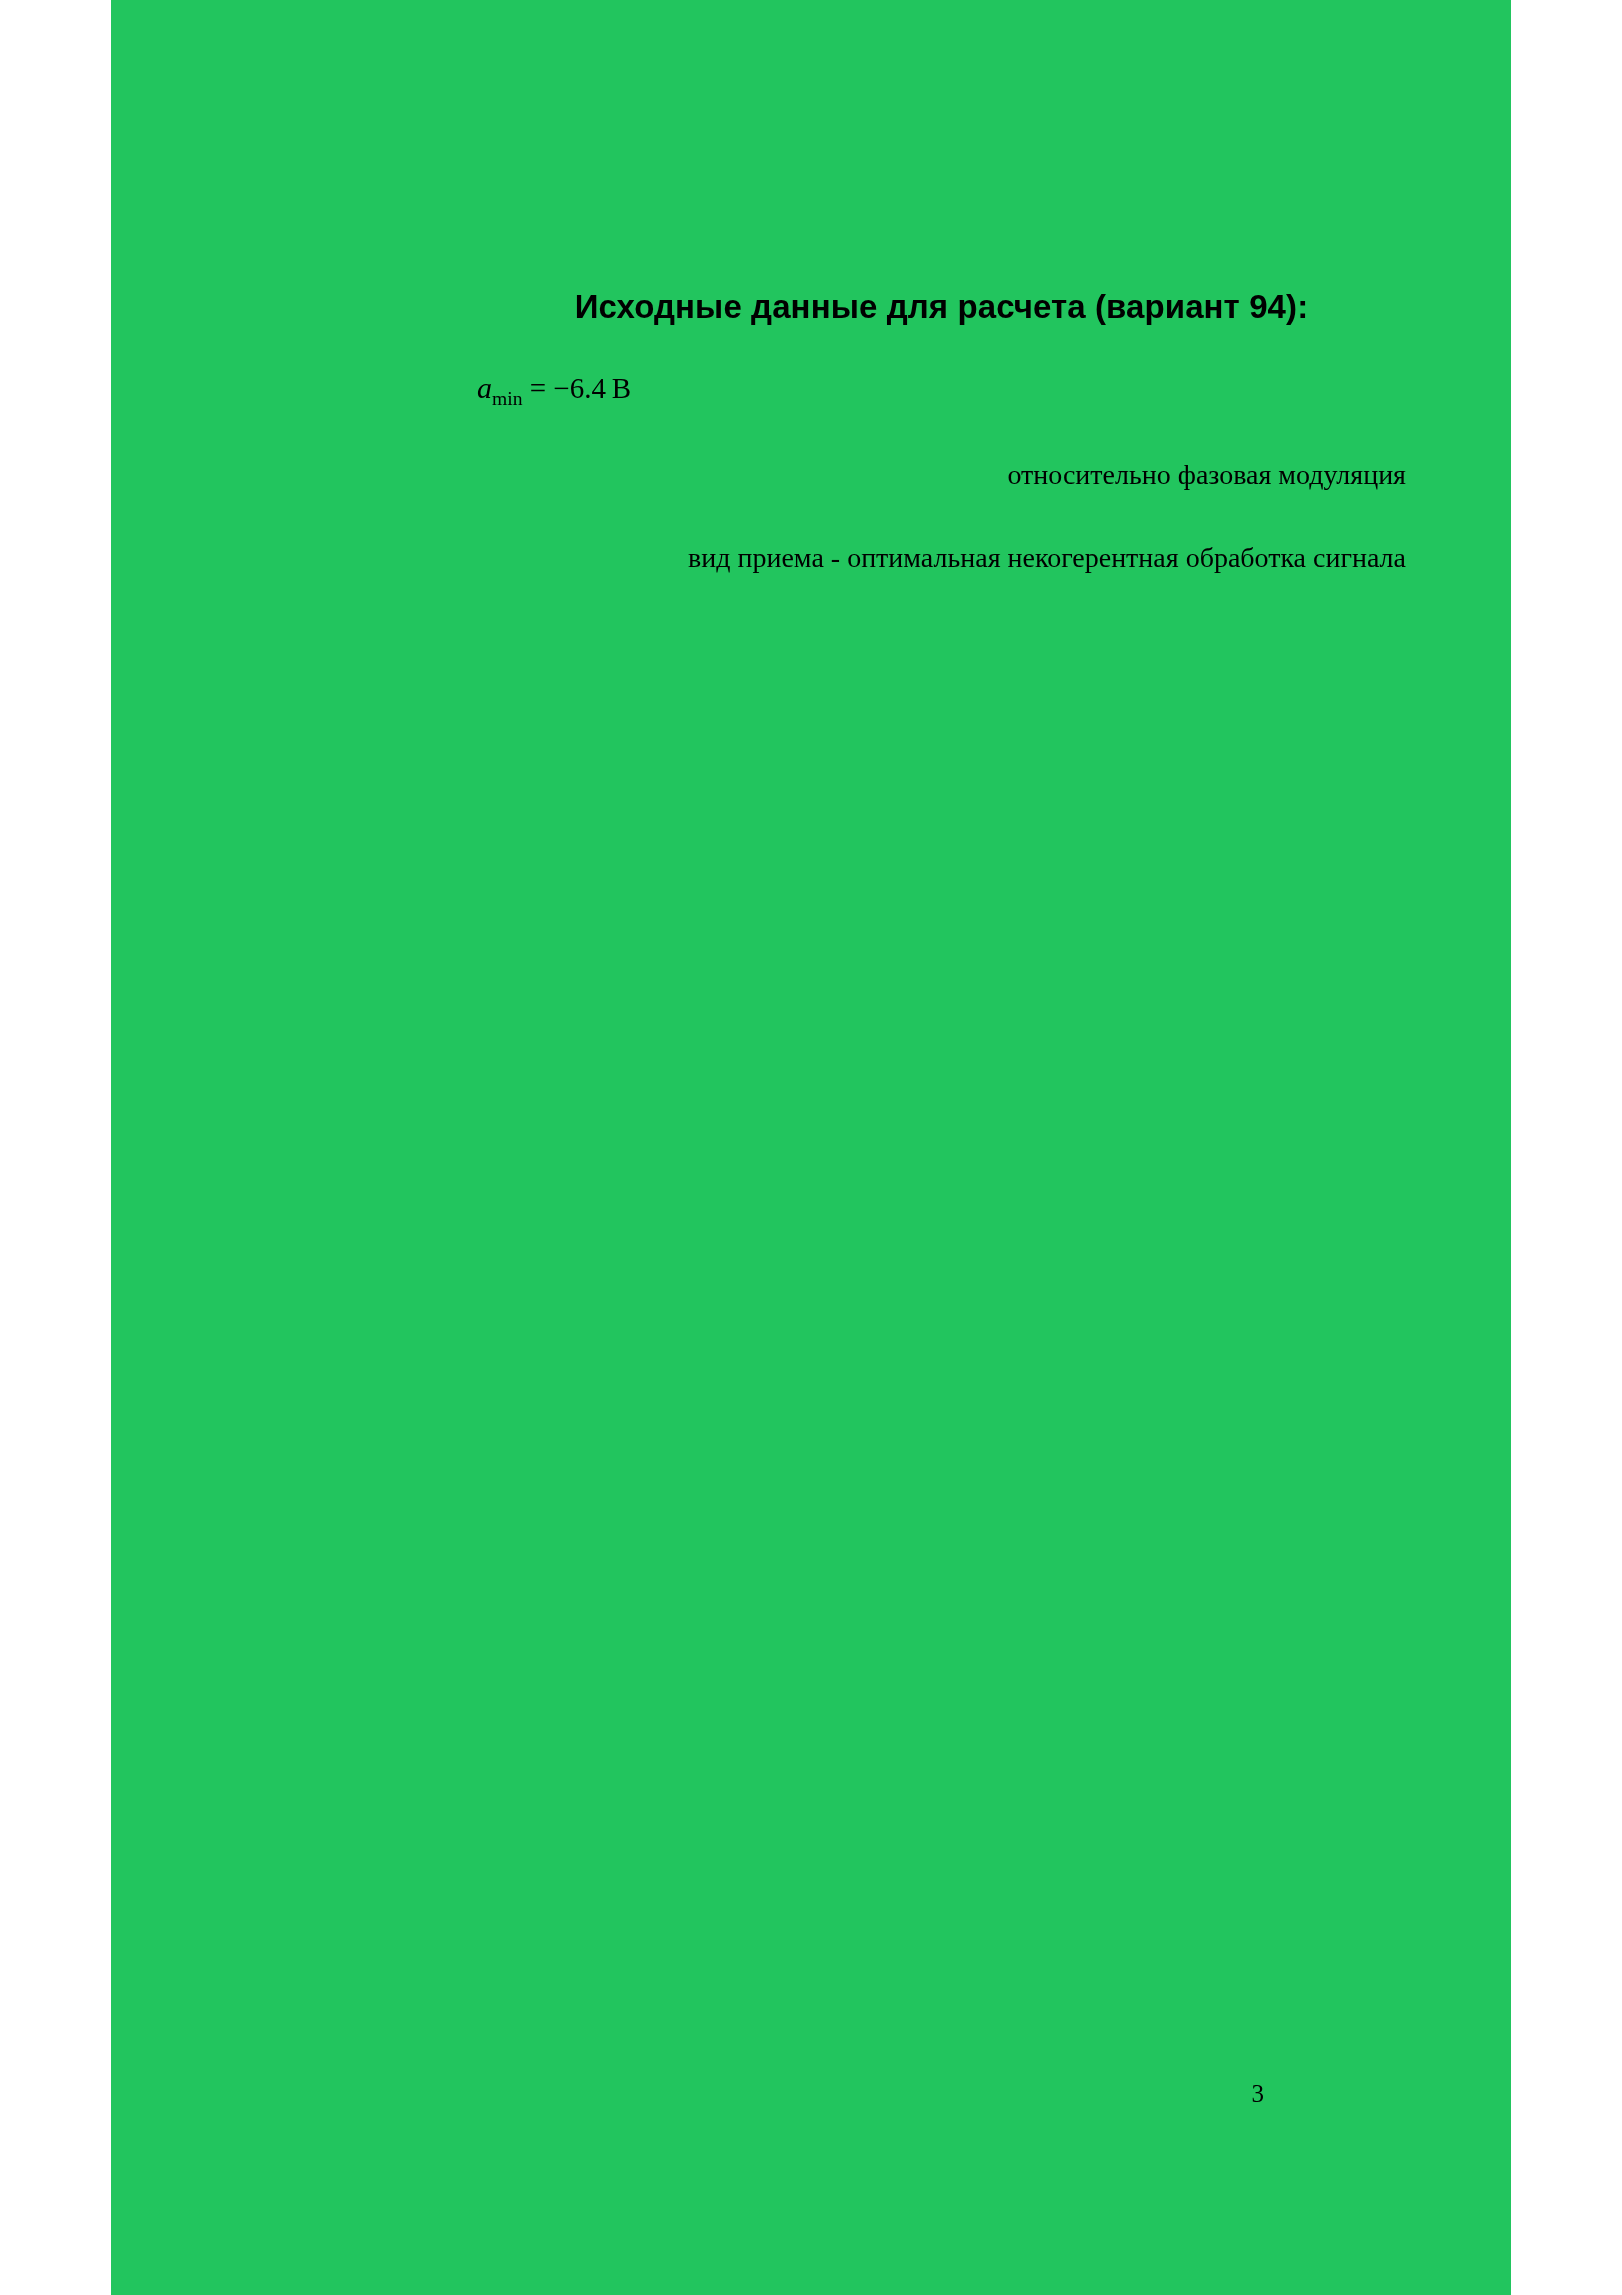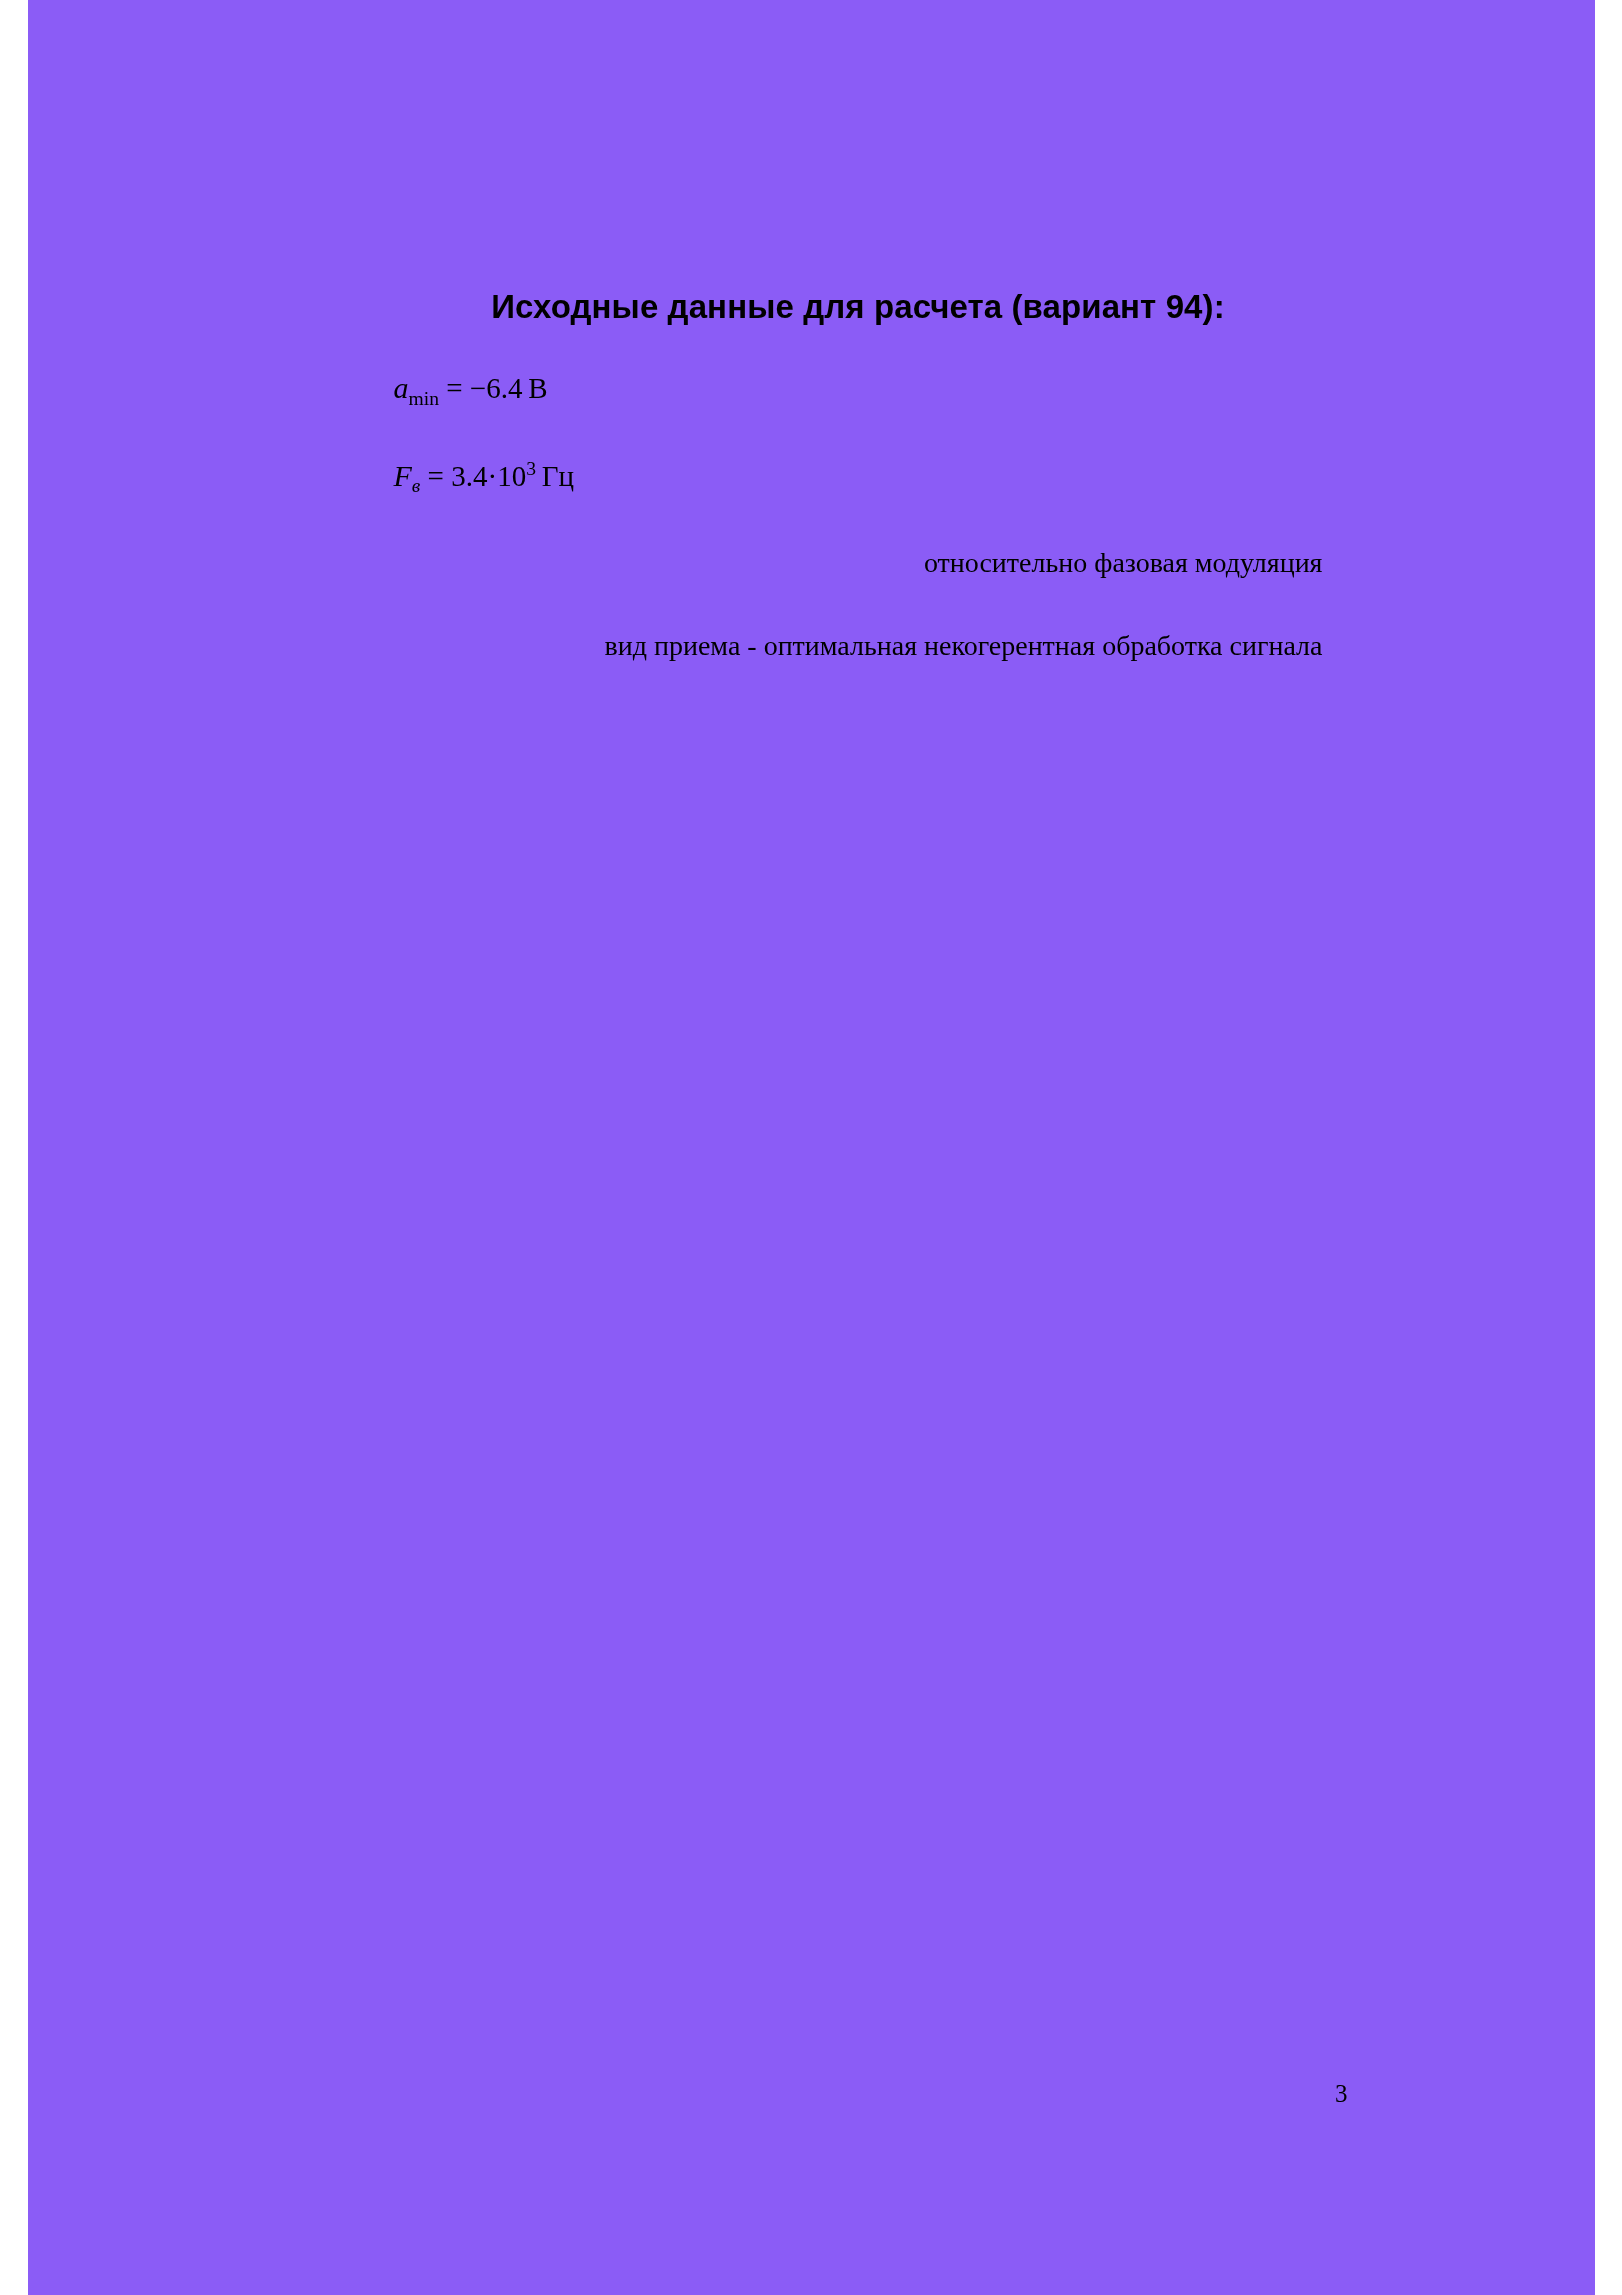--- a/index.html
+++ b/index.html
@@ -2,23 +2,23 @@
 <html style="font-size:10.5px"><head>
 <meta charset="utf-8">
 <style>
   html, body {
     margin: 0;
     padding: 0;
     background: #ffffff;
   }
   .page {
     position: relative;
-    width: 1567px;
+    width: 1400px;
     height: 2295px;
-    background: #8b5cf6;
+    background: #22c55e;
     margin: 0 auto;
     overflow: hidden;
     font-family: "Liberation Serif", serif;
     color: #000000;
   }
   .content {
     position: absolute;
     left: 366px;
     top: 288px;
     width: 929px;
@@ -88,23 +88,20 @@
 
   <div class="content">
 
     <h1 class="doc-title">Исходные данные для расчета (вариант 94):</h1>
 
     <div class="formula">
       <span class="var">a</span><span class="sub">min</span><span class="op"> = </span><span class="op">−6.4</span> <span class="op">В</span>
     </div>
 
 
-    <div class="formula">
-      <span class="var">F</span><span class="subit">в</span><span class="op"> = </span><span class="op">3.4</span><span class="op">·</span><span class="op">10</span><span class="sup">3</span> <span class="op">Гц</span>
-    </div>
 
 
     <p class="text-line">относительно фазовая модуляция</p>
 
 
     <p class="text-line last">вид приема - оптимальная некогерентная обработка сигнала</p>
 
   </div>
 
   <div class="page-number">3</div>

